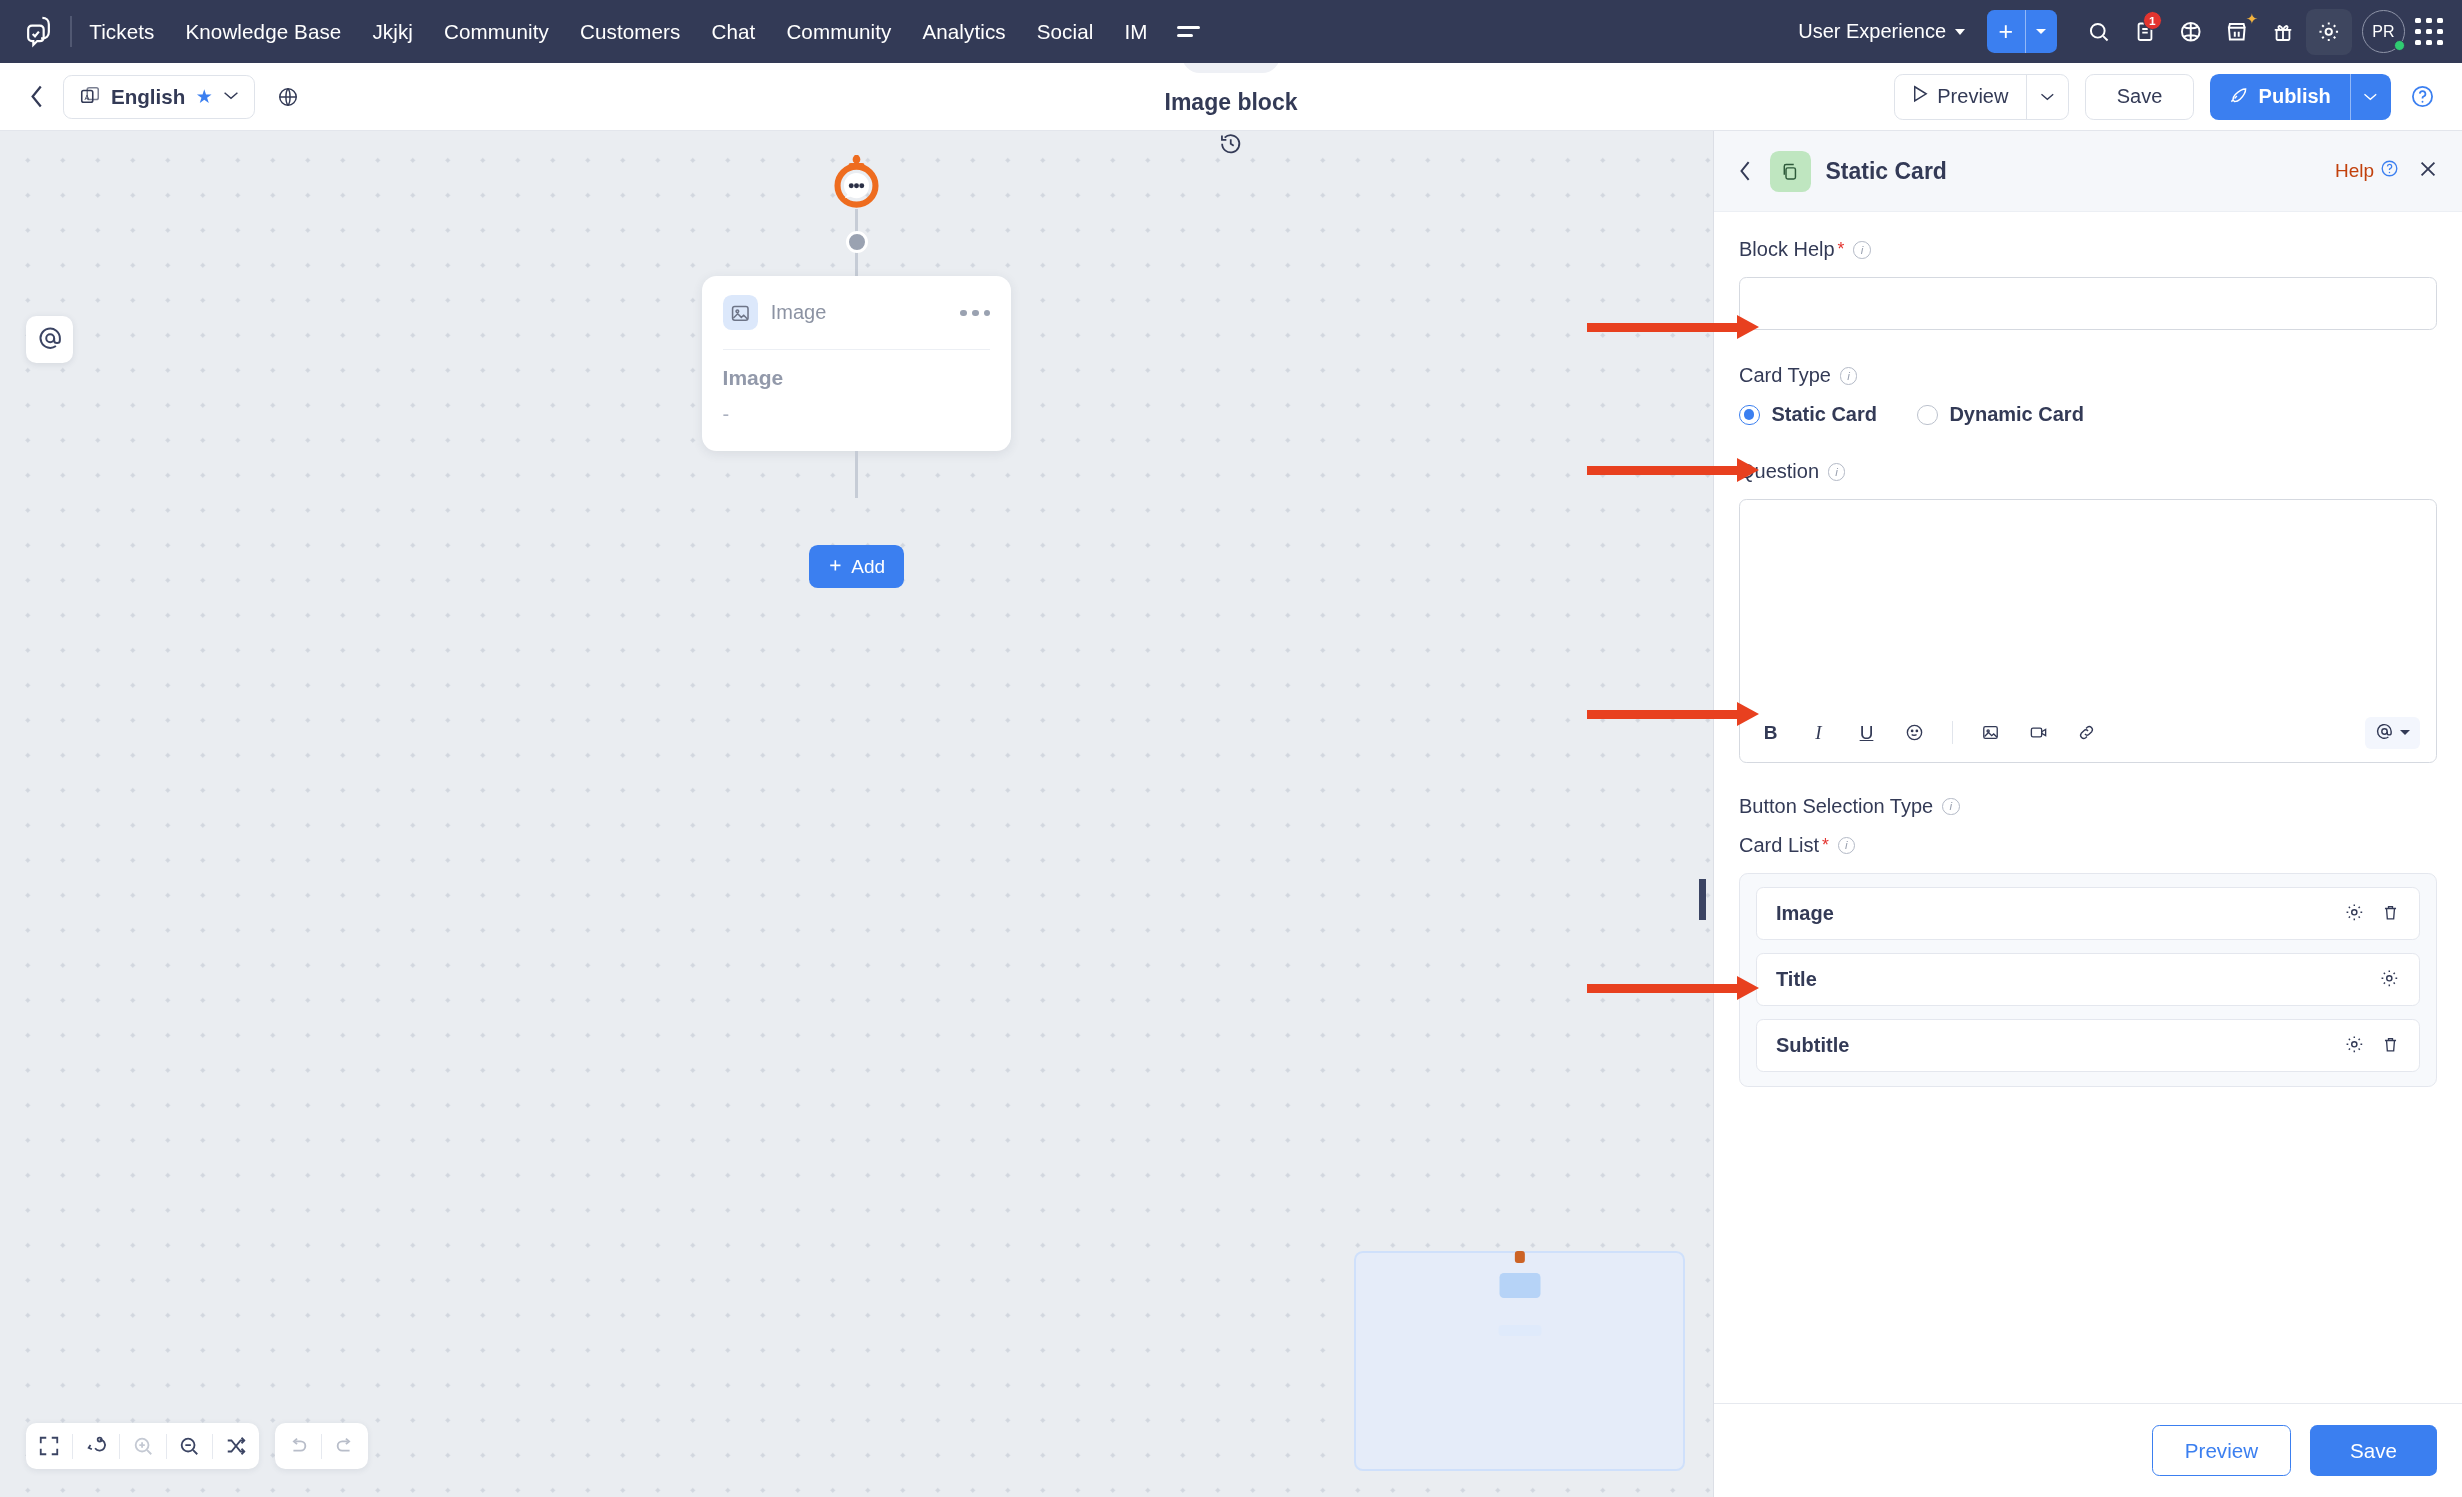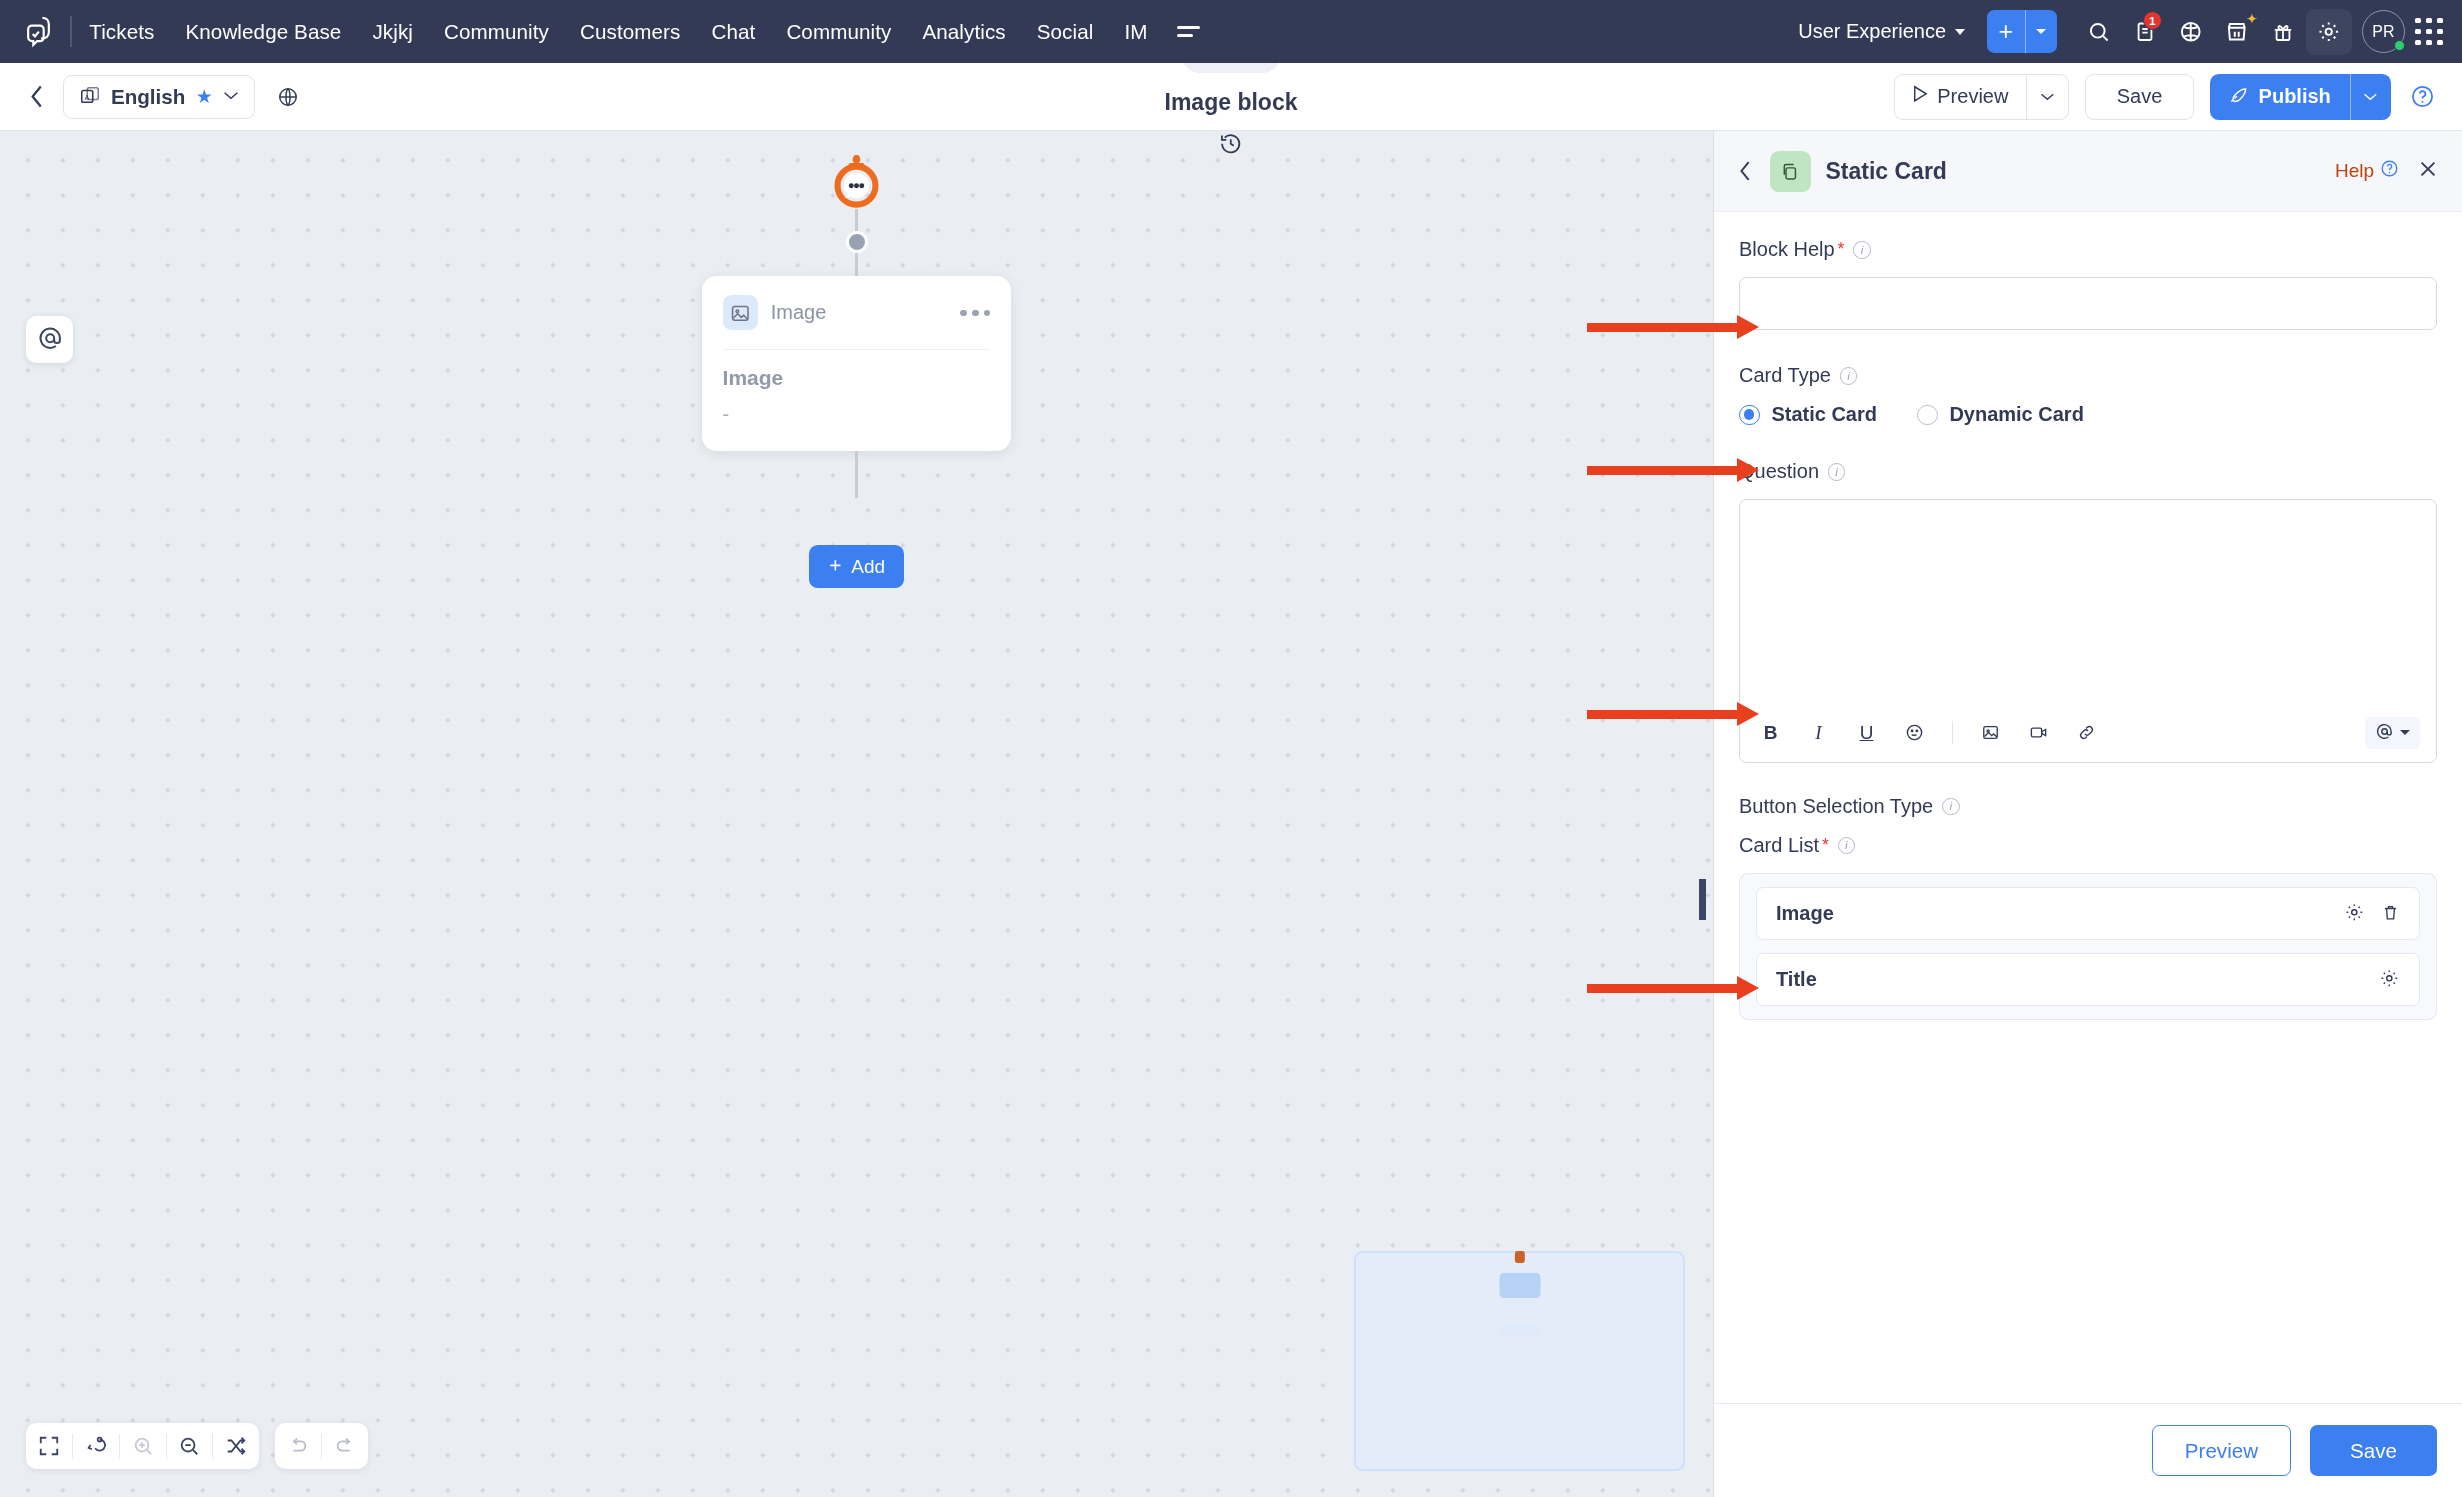--- a/index.html
+++ b/index.html
@@ -682,20 +682,36 @@
           <span class="acts">
             <span>
               <svg width="20.6" height="20.6" viewBox="0 0 24 24" fill="none" stroke="#333a56" stroke-width="1.7">
                   <circle cx="12" cy="12" r="3"></circle>
                   <path d="M12 2.8v2M12 19.2v2M21.2 12h-2M5 12H3M18.4 5.6l-1.4 1.4M7 17l-1.4 1.4M18.4 18.4L17 17M7 7L5.6 5.6"></path>
                 </svg>
             </span>
           </span>
         </div>
 
+        <div class="card-item">
+          <span class="nm">Subtitle</span>
+          <span class="acts">
+            <span>
+              <svg width="20.6" height="20.6" viewBox="0 0 24 24" fill="none" stroke="#333a56" stroke-width="1.7">
+                  <circle cx="12" cy="12" r="3"></circle>
+                  <path d="M12 2.8v2M12 19.2v2M21.2 12h-2M5 12H3M18.4 5.6l-1.4 1.4M7 17l-1.4 1.4M18.4 18.4L17 17M7 7L5.6 5.6"></path>
+                </svg>
+            </span>
+            <span>
+              <svg width="19" height="19" viewBox="0 0 24 24" fill="none" stroke="#333a56" stroke-width="1.7">
+                  <path d="M5 7h14M9.5 7V4.6h5V7M7 7l1 13h8l1-13"></path>
+                </svg>
+            </span>
+          </span>
+        </div>
       </div>
     </div>
 
     <div class="panel-foot">
       <div class="btn-outline-blue">Preview</div>
       <div class="btn-solid-blue">Save</div>
     </div>
   </div>
 </div>
 

